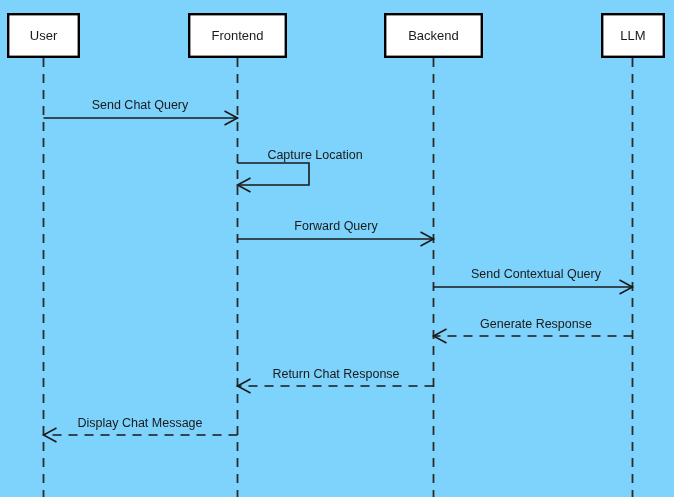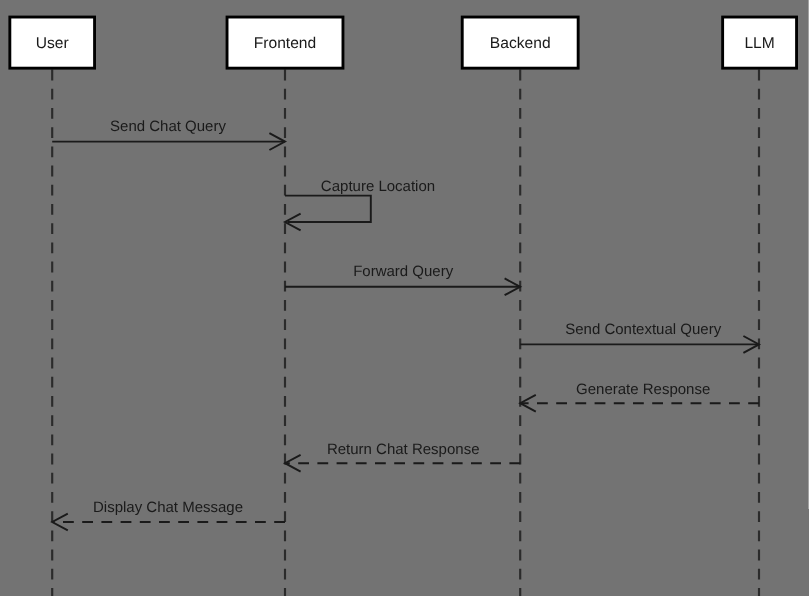--- a/index.html
+++ b/index.html
@@ -9,21 +9,21 @@
     background: #ffffff;
   }
   body {
     font-family: "Liberation Sans", sans-serif;
     -webkit-font-smoothing: antialiased;
   }
   #diagram-root {
     position: relative;
     width: 674px;
     height: 497px;
-    background: #737373;
+    background: #7dd3fc;
     overflow: hidden;
   }
   #diagram-svg {
     display: block;
     width: 674px;
     height: 497px;
   }
   .participant-box rect {
     fill: #ffffff;
     stroke: #000000;

